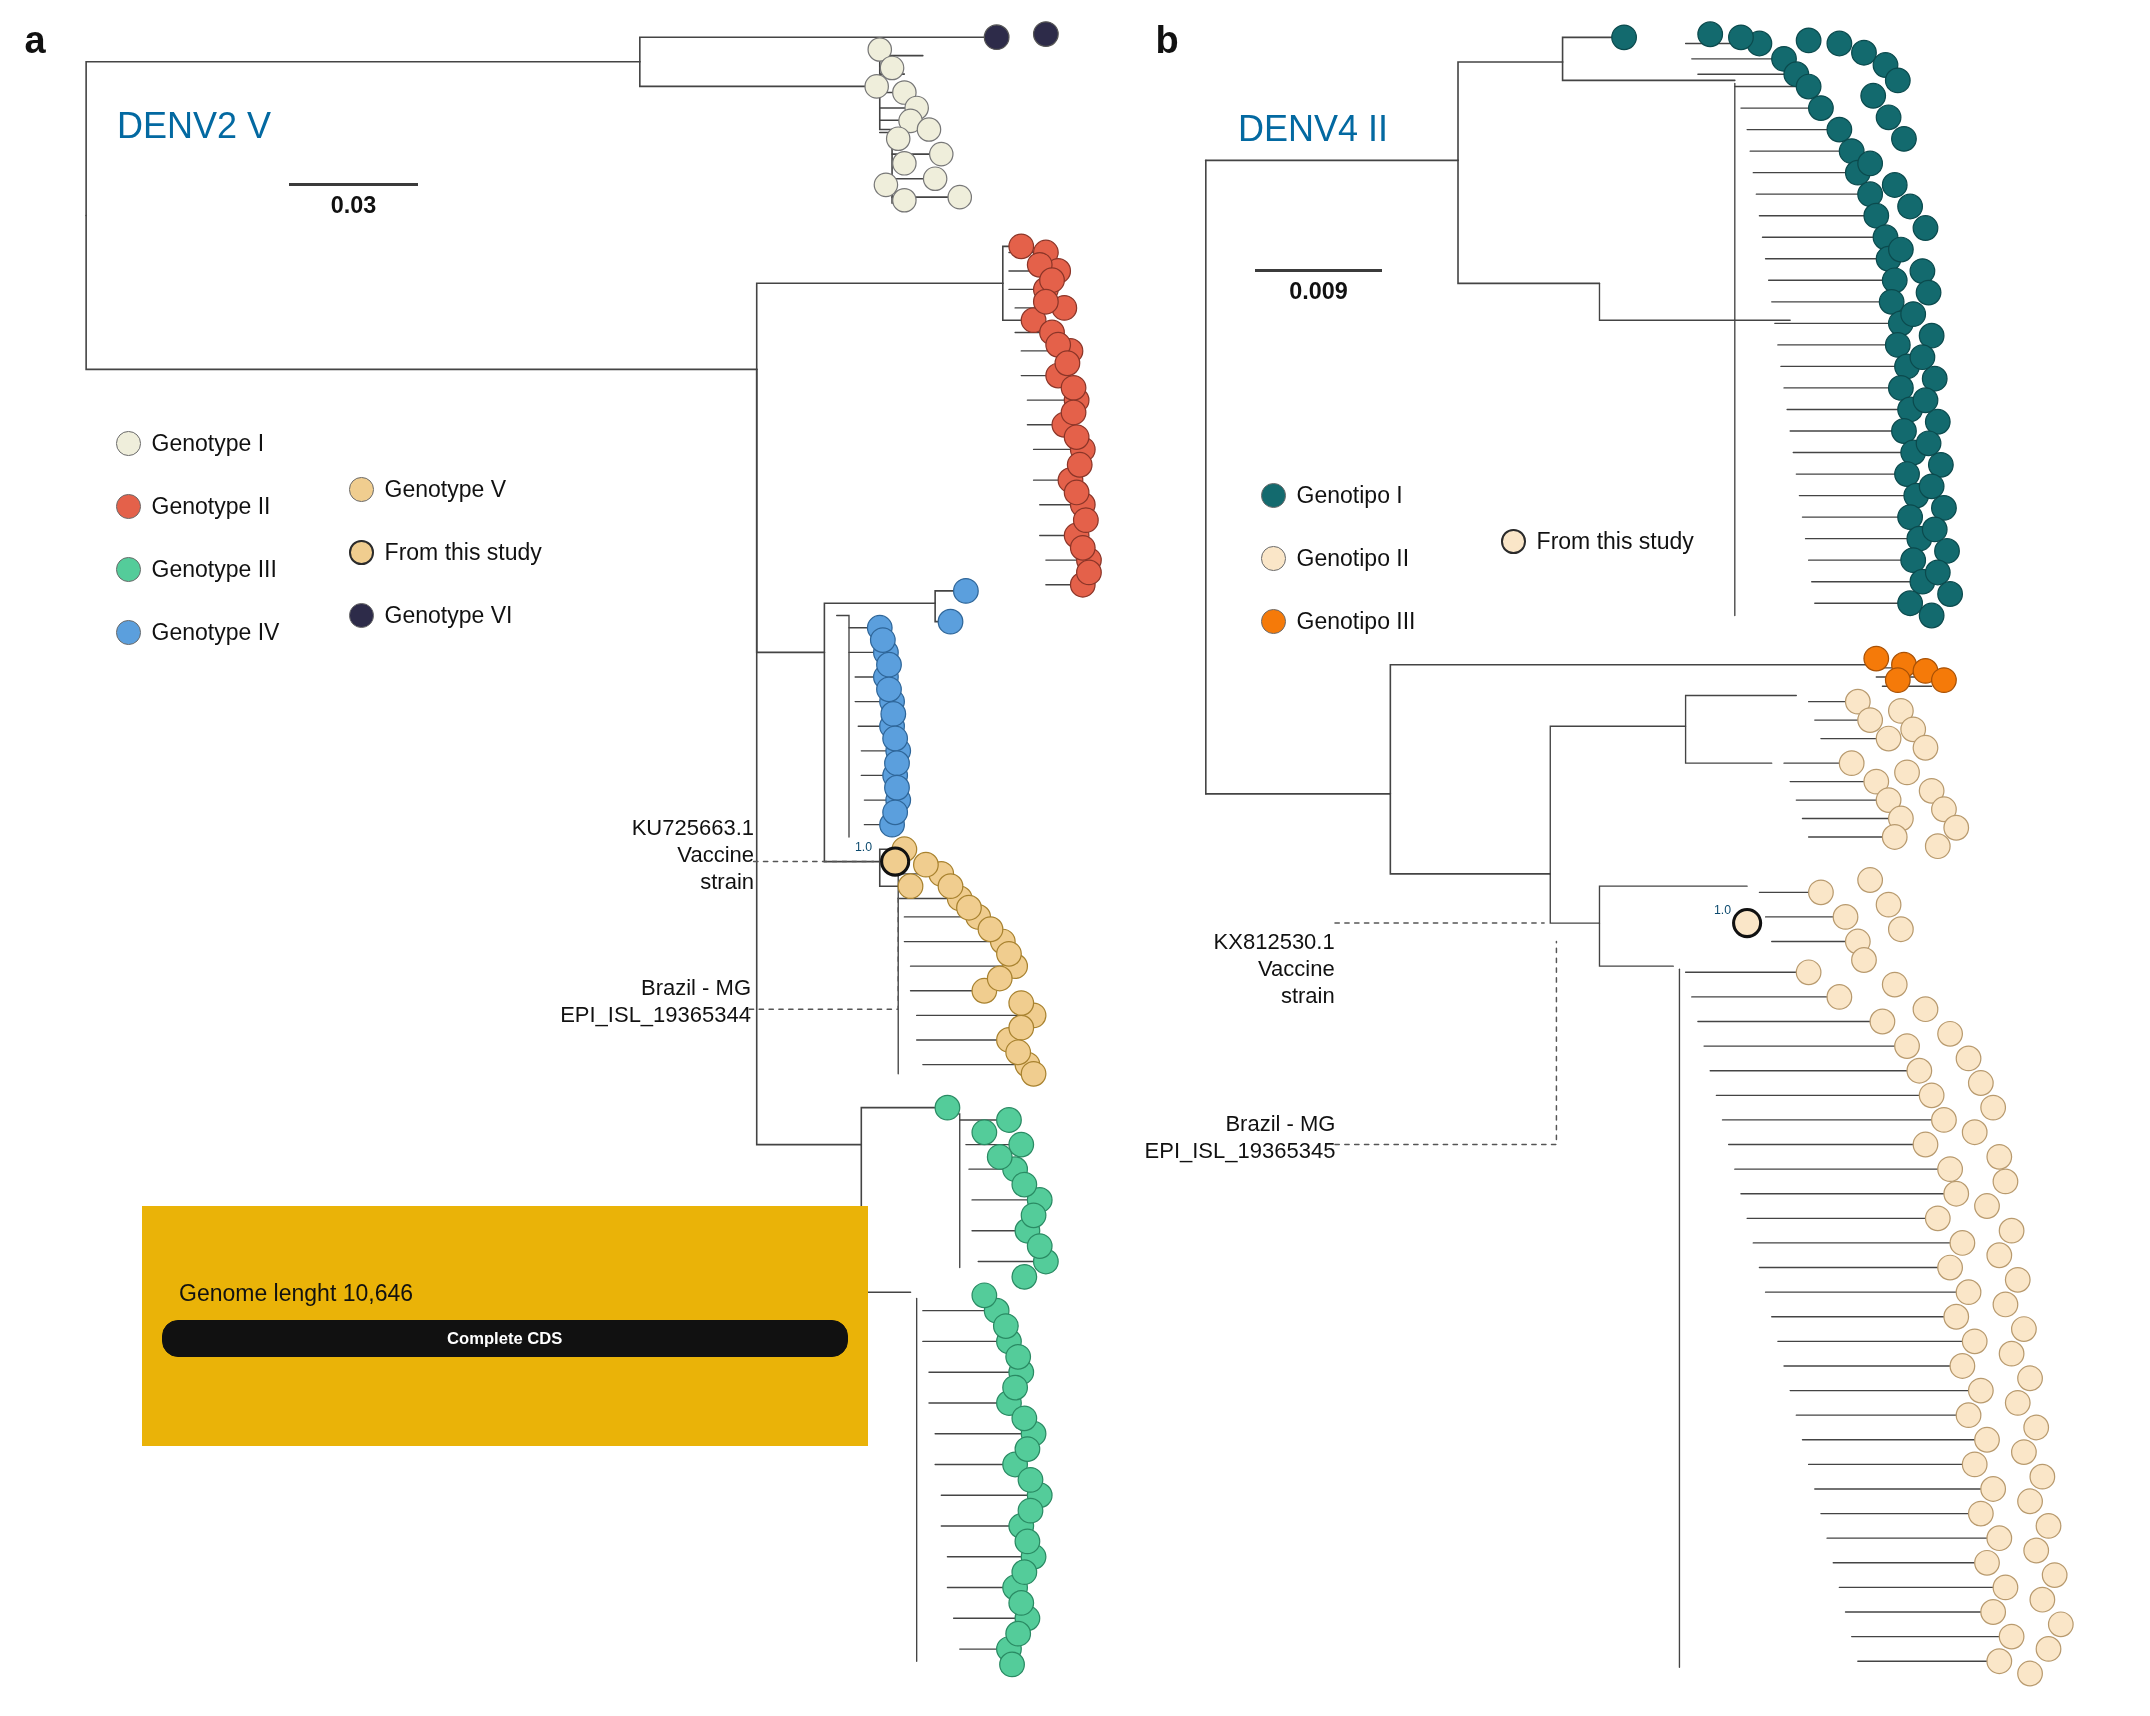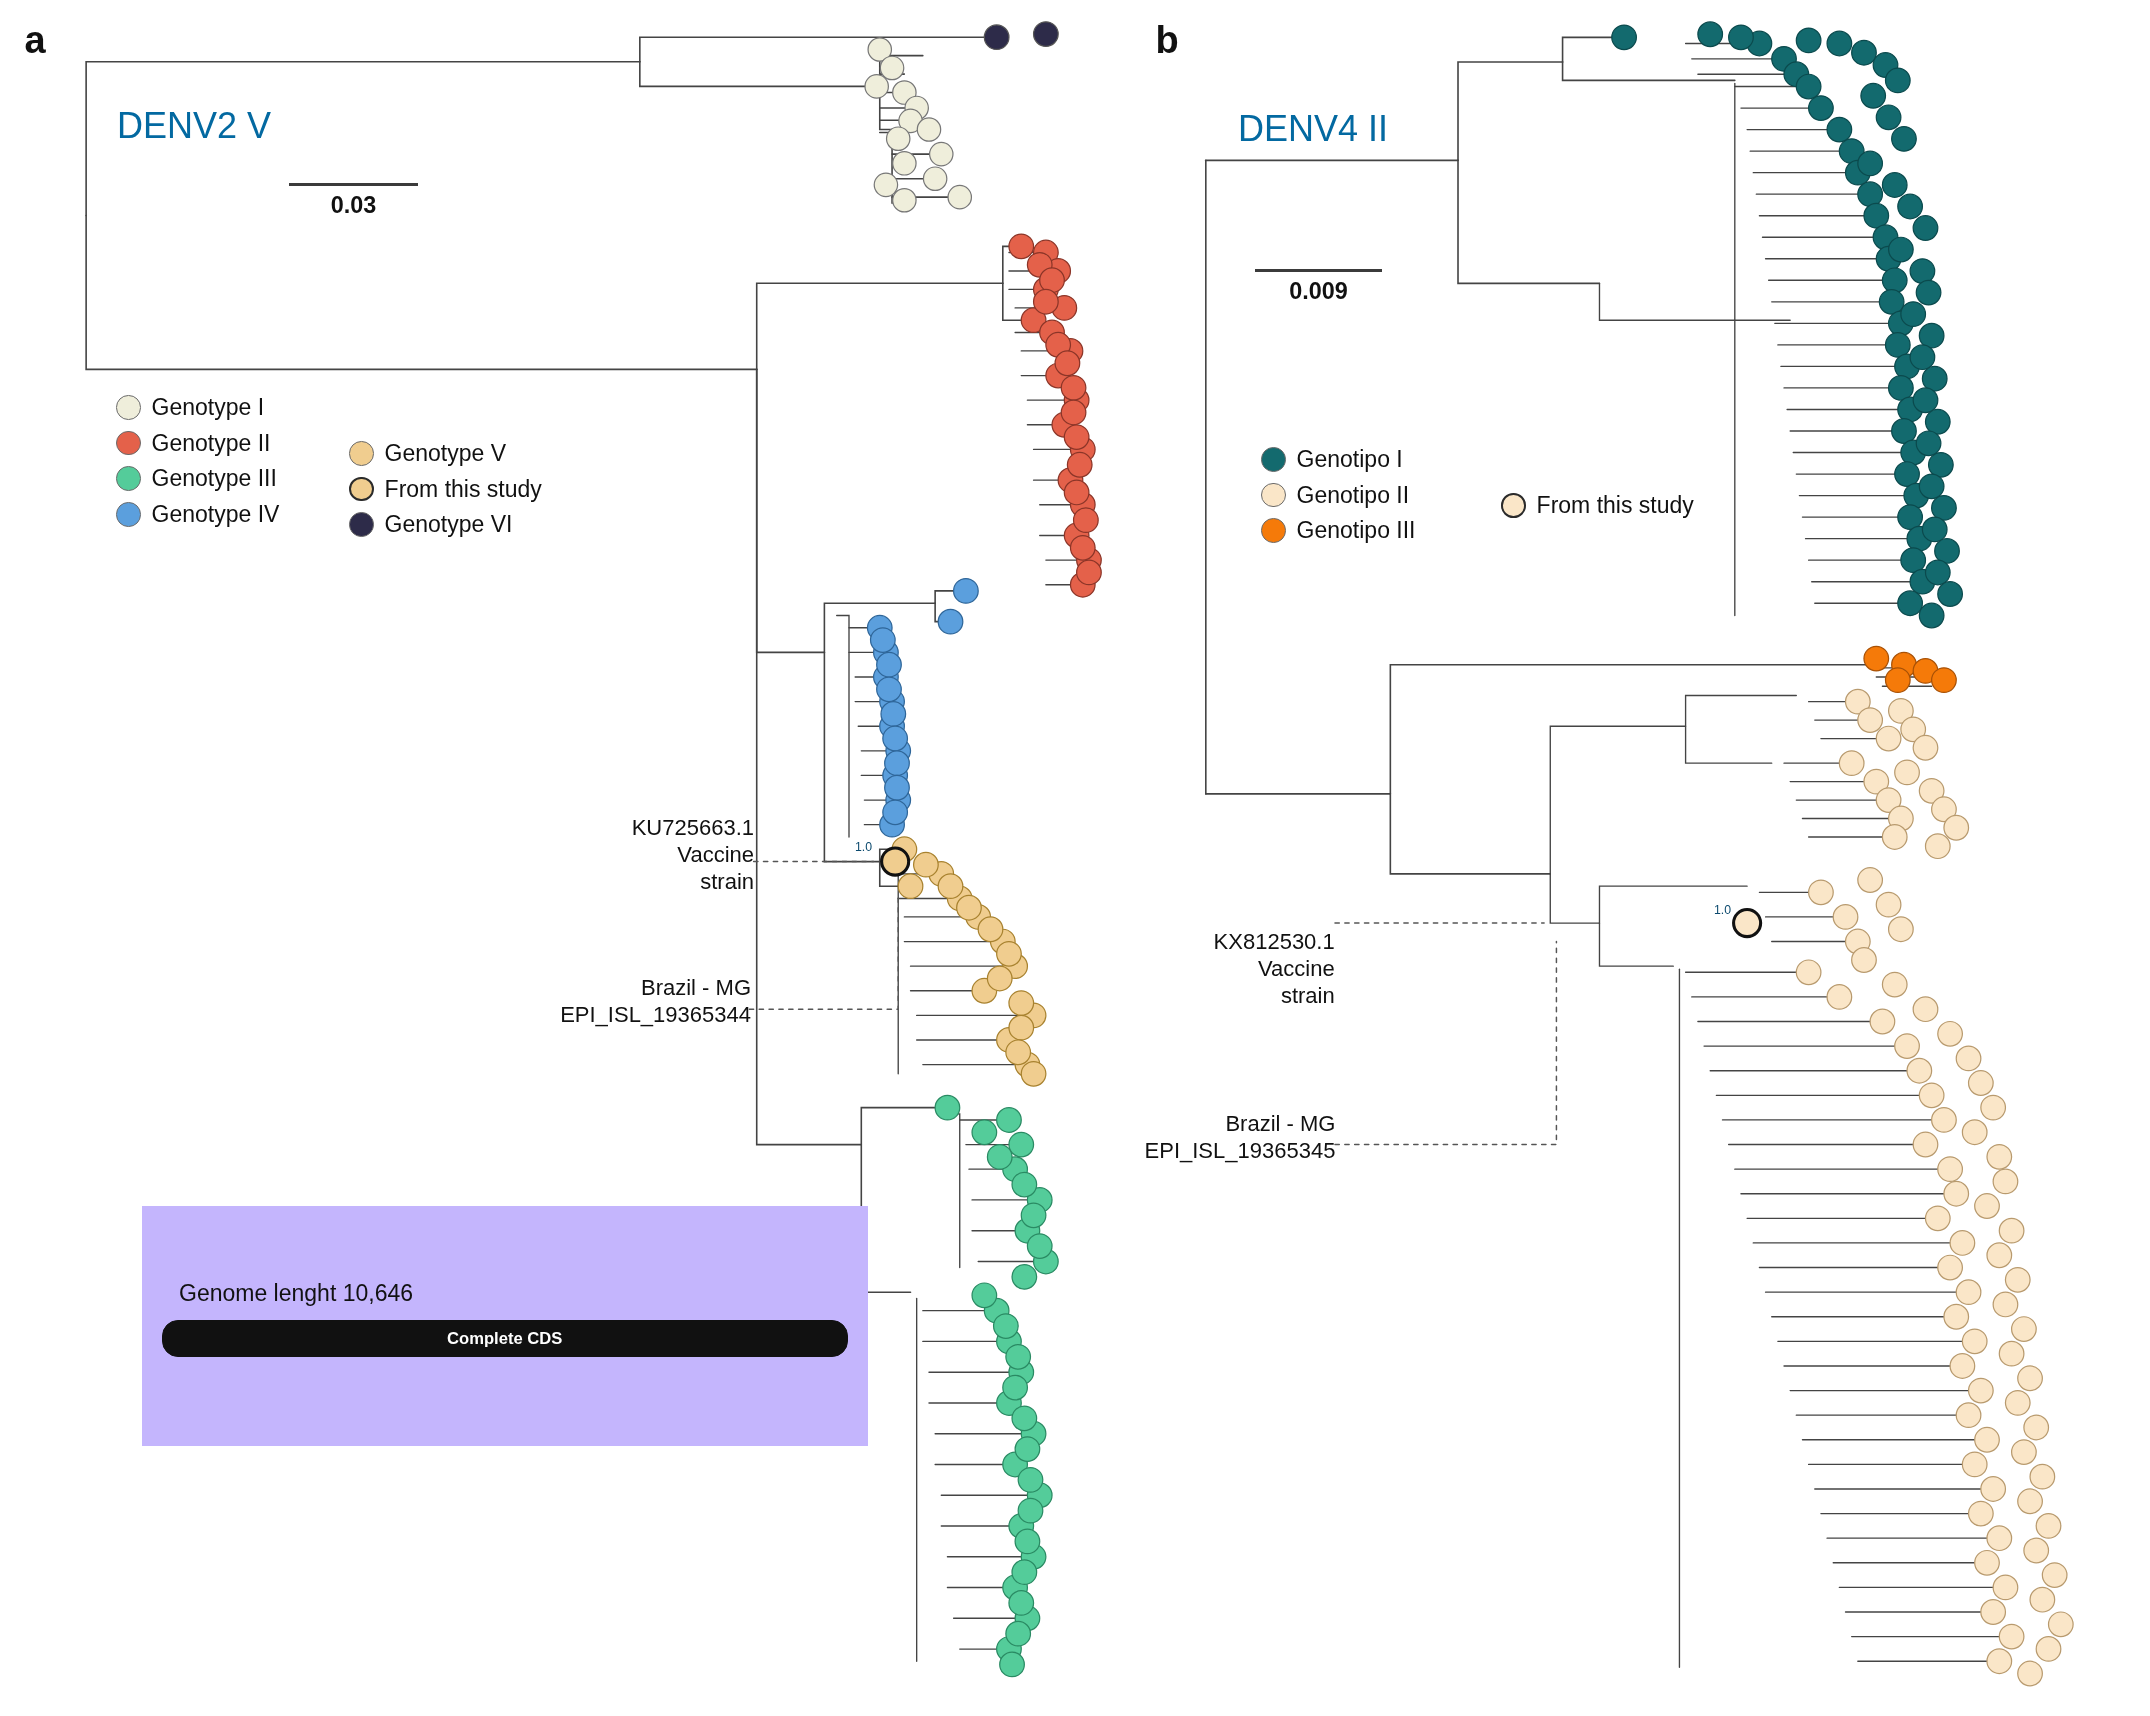--- a/index.html
+++ b/index.html
@@ -42,20 +42,21 @@
   .legend {
     position: absolute;
     font-size: 23px;
     color: #111;
   }
   .legend-row {
     display: flex;
     align-items: center;
     margin-bottom: 8.6px;
     white-space: nowrap;
+    margin-top: 36px;
   }
   .legend-col {
     position: absolute;
   }
   .dot {
     width: 24.6px;
     height: 24.6px;
     border-radius: 50%;
     border: 1.2px solid #6b6b6b;
     margin-right: 11px;
@@ -94,21 +95,21 @@
 
   .post-prob {
     position: absolute;
     font-size: 12.3px;
     color: #0c4a6e;
   }
 
   
   .genome-box {
     position: absolute;
-    background: #c4b5fd;
+    background: #eab308;
   }
   .genome-label {
     position: absolute;
     font-size: 23px;
     color: #111;
     white-space: nowrap;
   }
   .genome-bar {
     position: absolute;
     border-radius: 16px;

